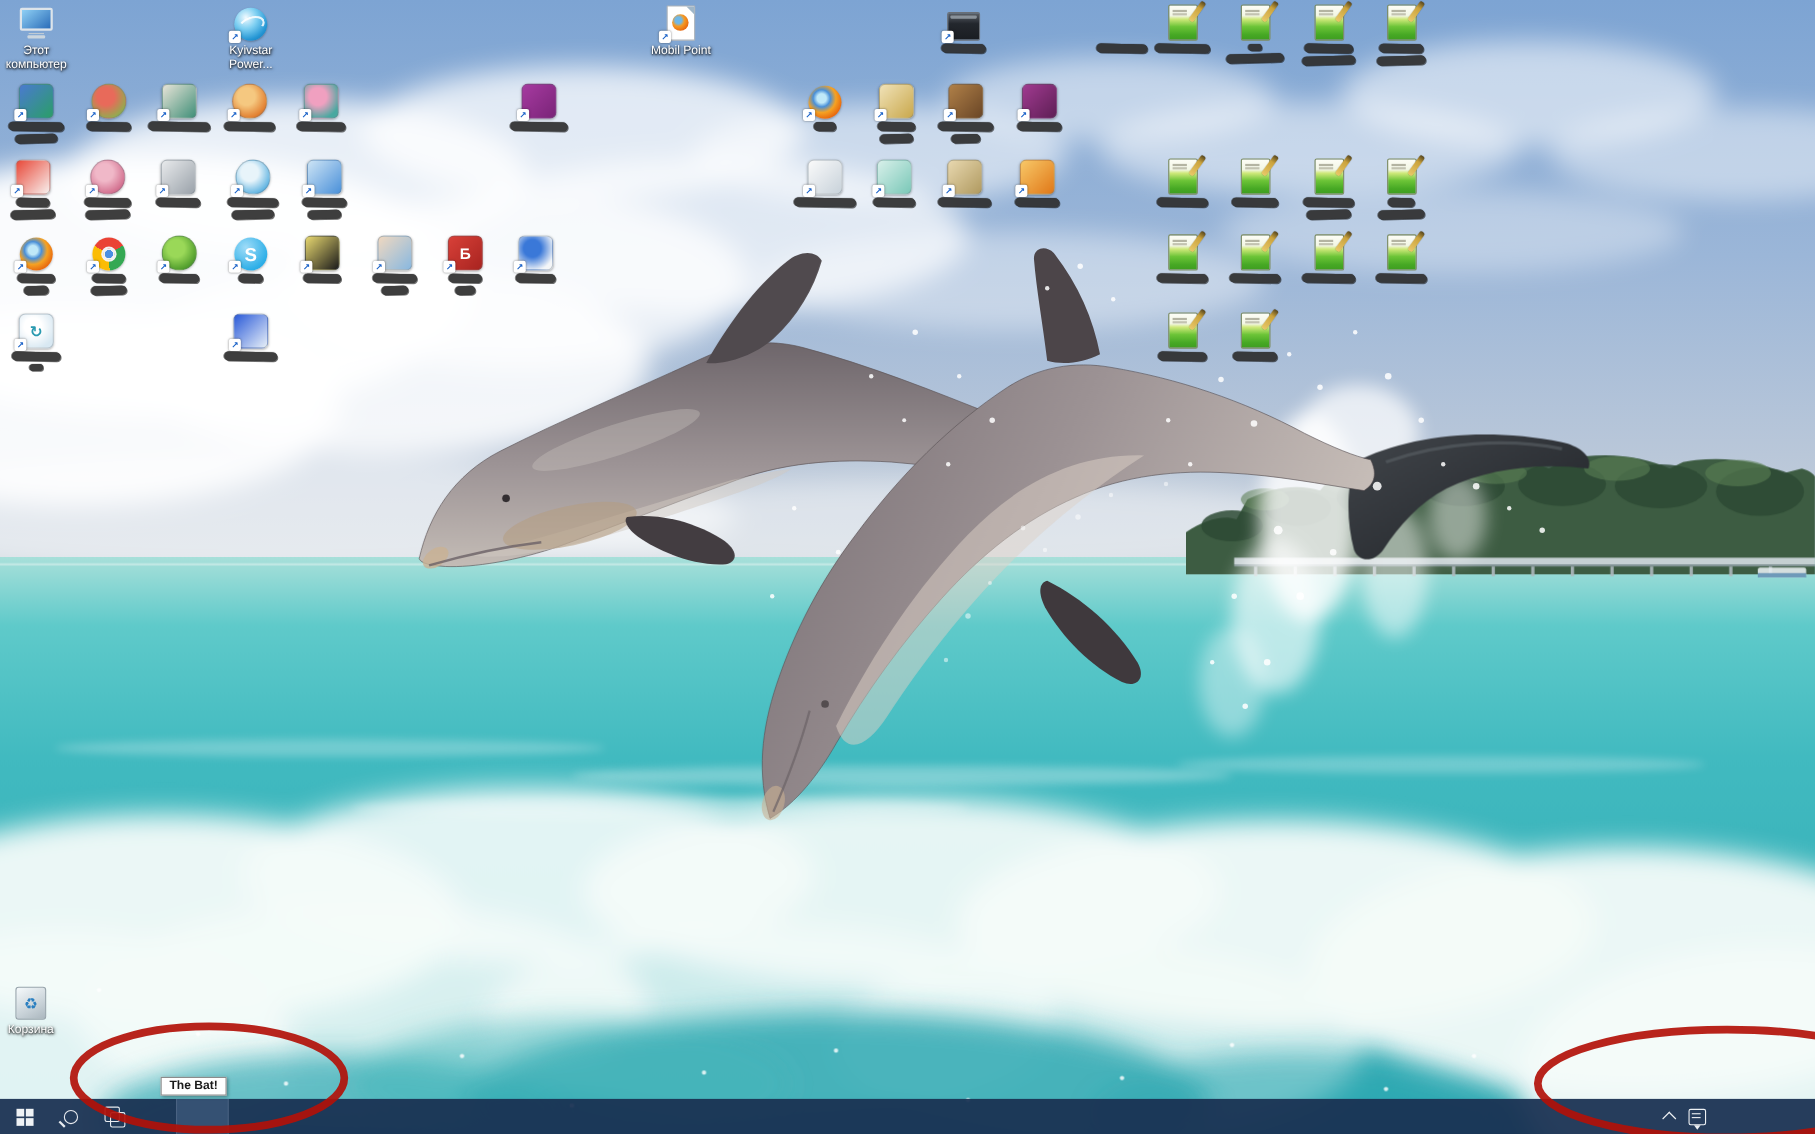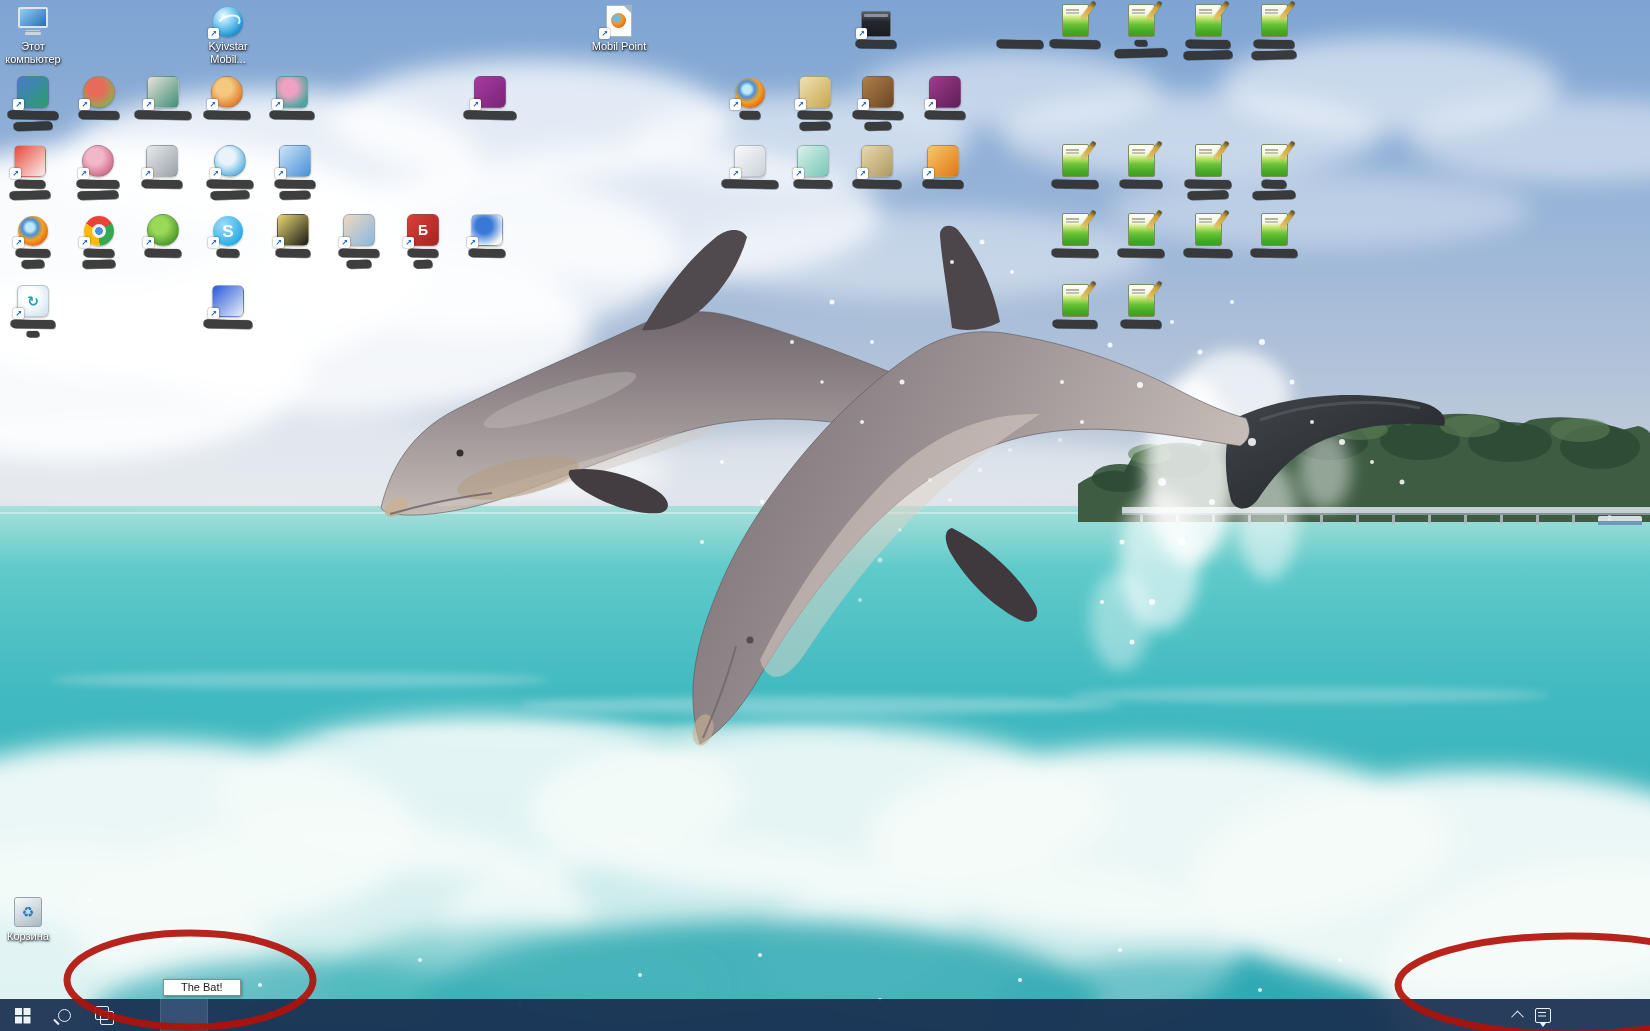--- a/index.html
+++ b/index.html
@@ -77,23 +77,23 @@
     border:1.6px solid #e8ecf0;border-radius:2px;}
   .tb-app{border-left:1px solid rgba(255,255,255,.10);border-right:1px solid rgba(255,255,255,.10);}
   .chevron-icon{width:8px;height:8px;border-left:1.8px solid #eef2f5;border-top:1.8px solid #eef2f5;
     transform:rotate(45deg) translate(1px,1px);}
   .action-center-icon{width:14px;height:13px;border:1.6px solid #eef2f5;border-radius:2px;position:relative;}
   .action-center-icon::before{content:"";position:absolute;left:2px;top:3px;width:8px;height:1.5px;
     background:#eef2f5;box-shadow:0 3.5px 0 #eef2f5;}
   .action-center-icon::after{content:"";position:absolute;left:4px;bottom:-5px;width:0;height:0;
     border-left:3px solid transparent;border-right:3px solid transparent;border-top:4px solid #eef2f5;}
   
-  .tooltip{position:absolute;left:163px;top:979px;background:#fff;border:1px solid #8c8c8c;
-    padding:1px 17px 2px;font-size:11px;color:#1b1b1b;z-index:25;box-shadow:1px 1px 3px rgba(0,0,0,.35);
-    white-space:nowrap;}
+  .tooltip{position:absolute;left:146px;top:979px;background:#fff;border:1px solid #8c8c8c;
+    padding:1px 7px 2px;font-size:11px;color:#1b1b1b;z-index:25;box-shadow:1px 1px 3px rgba(0,0,0,.35);
+    white-space:nowrap;font-weight:bold;}
   #ann-svg{position:absolute;left:0;top:0;z-index:30;pointer-events:none;}
 </style>
 </head>
 <body>
 
 <div id="screen">
 
   <svg class="scene" width="1650" height="1031" viewBox="0 0 1650 1031">
     <defs>
       <linearGradient id="sky" x1="0" y1="0" x2="0" y2="1">
@@ -325,21 +325,21 @@
         <div class="di-imgwrap">
           <div class="di-img k-this-pc"></div>
         </div>
         <div class="di-label">Этот компьютер</div>
       </div>
       <div class="di" style="left: 190px; top: 3px;">
         <div class="di-imgwrap">
           <div class="di-img k-kyivstar"></div>
           <span class="di-badge">↗</span>
         </div>
-        <div class="di-label">Kyivstar Mobil...</div>
+        <div class="di-label">Kyivstar Power...</div>
       </div>
       <div class="di" style="left: 581px; top: 3px;">
         <div class="di-imgwrap">
           <div class="di-img k-ppt"></div>
           <span class="di-badge">↗</span>
         </div>
         <div class="di-label">Mobil Point</div>
       </div>
       <div class="di" style="left: 838px; top: 3px;">
         <div class="di-imgwrap">

